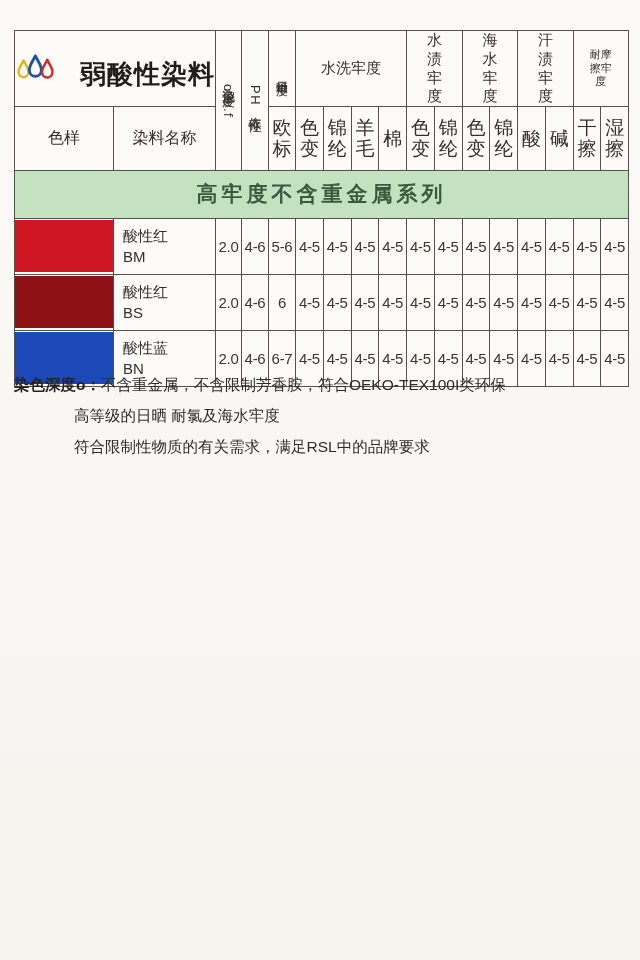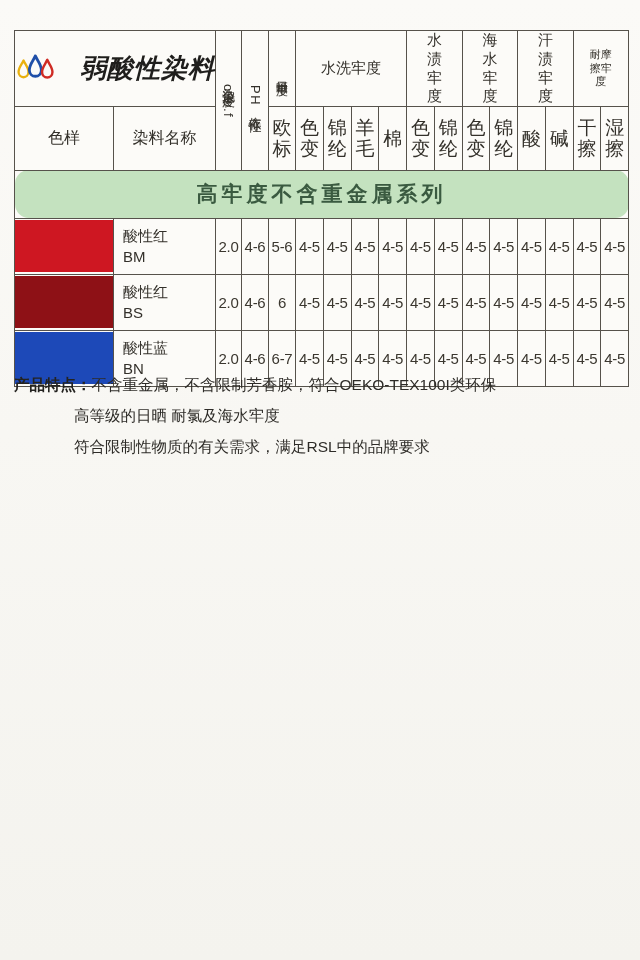--- a/index.html
+++ b/index.html
@@ -22,21 +22,21 @@
     border:1px solid #56524b; padding:0;
     text-align:center; vertical-align:middle;
     color:#33302a;
   }
   tr.r-head1 { height:55px; }
   tr.r-head2 { height:55px; }
   tr.r-banner { height:48px; }
   tr.r-data  { height:56px; }
 
   .logo-cell { }
-  .logo-wrap { display:flex; align-items:center; justify-content:center; gap:21px;font-style:italic; }
+  .logo-wrap { display:flex; align-items:flex-end; justify-content:center; gap:21px; }
   .logo-title { font-size:26px; font-weight:bold; color:#1f1e1c; letter-spacing:1px; white-space:nowrap; }
 
   .vcell span {
     display:inline-block;
     writing-mode:vertical-lr; text-orientation:mixed;
     font-size:13px; letter-spacing:1.5px; line-height:1;
     color:#33302a;
   }
   .vcell.sun span { font-size:12px; letter-spacing:0.5px; }
 
@@ -49,21 +49,21 @@
   .cell-label { font-size:16px; }
 
   .swatch-cell { padding:0; }
   .swatch { display:block; width:100%; height:52px; }
 
   .name-cell { text-align:left; padding-left:9px; font-size:15px; line-height:1.4; color:#33302a; }
 
   .val { font-size:15px; color:#3b372f; letter-spacing:-0.3px; }
 
   .banner-cell {
-    font-size:21px; font-weight:bold; letter-spacing:4px; color:#3a5a40;border-radius:14px;
+    font-size:21px; font-weight:bold; letter-spacing:4px; color:#3a5a40;
   }
 
   .notes { position:absolute; left:14px; top:374px; width:606px; }
   .note-line { font-size:15.5px; color:#2e2c28; margin-bottom:8.5px; line-height:1.45; }
   .note-line b { font-weight:bold; color:#242320; }
   .note-indent { padding-left:60px; }
 </style>
 </head>
 <body>
 
@@ -207,18 +207,18 @@
       <td class="val">4-5</td>
       <td class="val">4-5</td>
       <td class="val">4-5</td>
       <td class="val">4-5</td>
       <td class="val">4-5</td>
     </tr>
   </tbody>
     </table>
 
   <div class="notes">
-    <div class="note-line"><b>产品特点：</b><span>不含重金属，不含限制芳香胺，符合OEKO-TEX100I类环保</span></div>
+    <div class="note-line"><b>染色深度o：</b><span>不含重金属，不含限制芳香胺，符合OEKO-TEX100I类环保</span></div>
     <div class="note-line note-indent">高等级的日晒 耐氯及海水牢度</div>
     <div class="note-line note-indent">符合限制性物质的有关需求，满足RSL中的品牌要求</div>
   </div>
 
 </div>
 
 </body></html>

